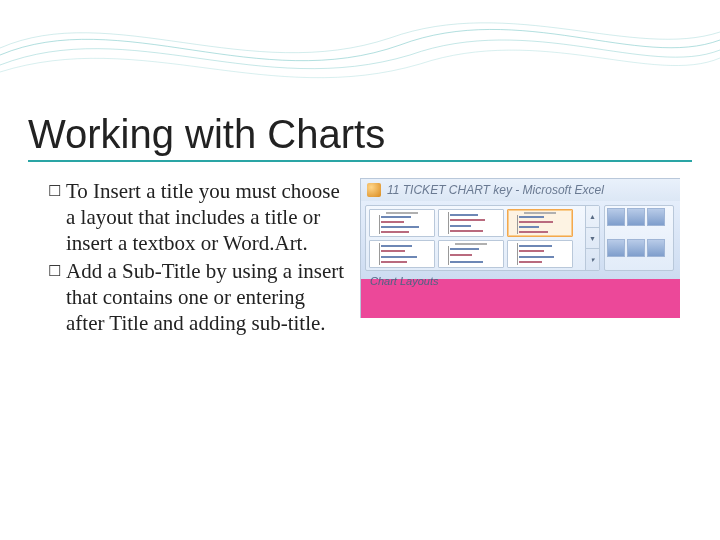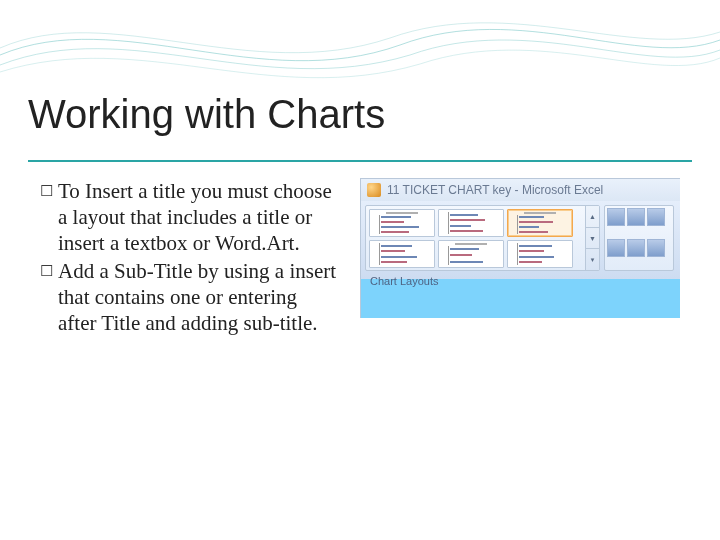--- a/index.html
+++ b/index.html
@@ -22,31 +22,31 @@
   .underline {
     position: absolute;
     top: 160px;
     left: 28px;
     width: 664px;
     height: 2px;
     background: #2aa5a5;
   }
   .title {
     position: absolute;
-    top: 92px;
+    top: 112px;
     left: 28px;
     font-family: 'Segoe UI Light', 'Segoe UI', 'Calibri Light', Arial, sans-serif;
     font-size: 40px;
     font-weight: 300;
     color: #222;
   }
   .content {
     position: absolute;
     top: 178px;
-    left: 40px;
+    left: 48px;
     width: 300px;
   }
   .bullet-block {
     display: flex;
     margin-bottom: 2px;
   }
   .bullet-mark {
     flex: 0 0 auto;
     width: 18px;
     font-size: 21px;
@@ -60,25 +60,26 @@
     line-height: 26px;
     color: #222;
     font-family: Georgia, 'Times New Roman', serif;
   }
   .excel-shot {
     position: absolute;
     top: 178px;
     left: 360px;
     width: 320px;
     height: 140px;
-    background: #7dd3fc;
+    background: #ec4899;
     border-top: 1px solid #b9c8da;
     border-left: 1px solid #b9c8da;
     overflow: hidden;
     font-family: 'Segoe UI', Tahoma, sans-serif;
+    font-style: italic;
   }
   .excel-titlebar {
     height: 22px;
     background: linear-gradient(#e9f1fb, #dce7f5);
     display: flex;
     align-items: center;
     padding-left: 6px;
     font-size: 12px;
     color: #6a7a92;
   }

